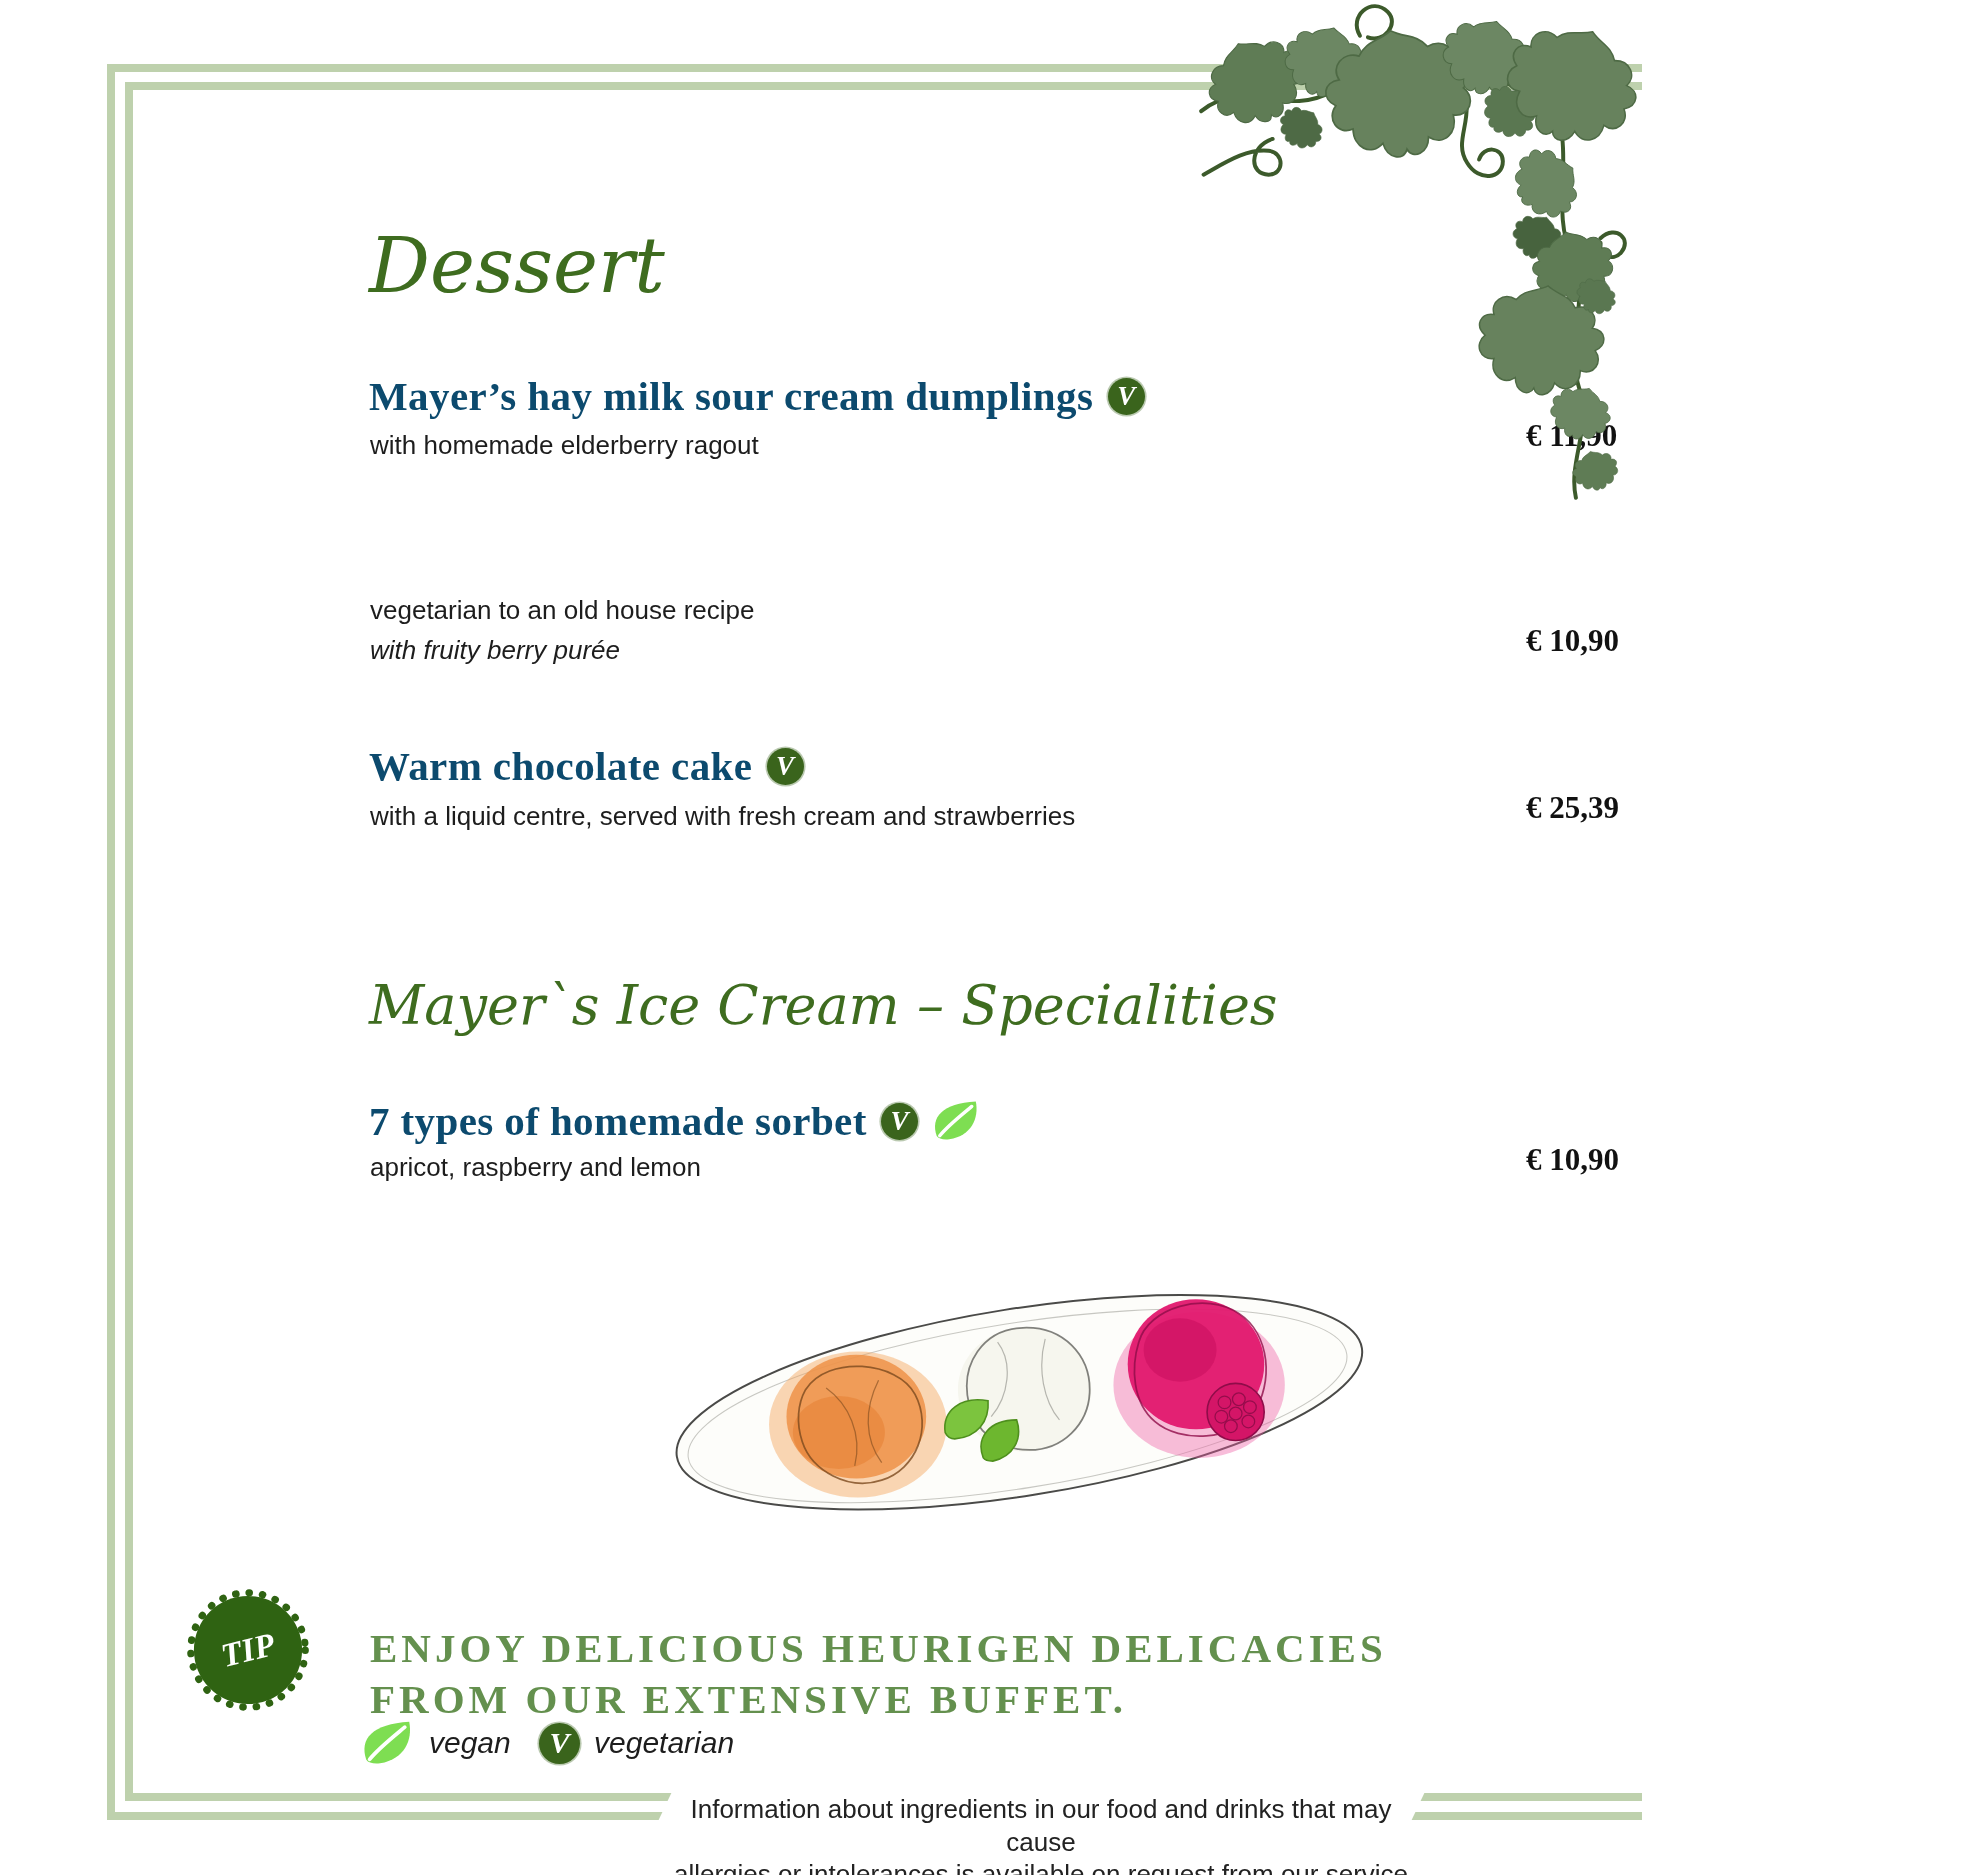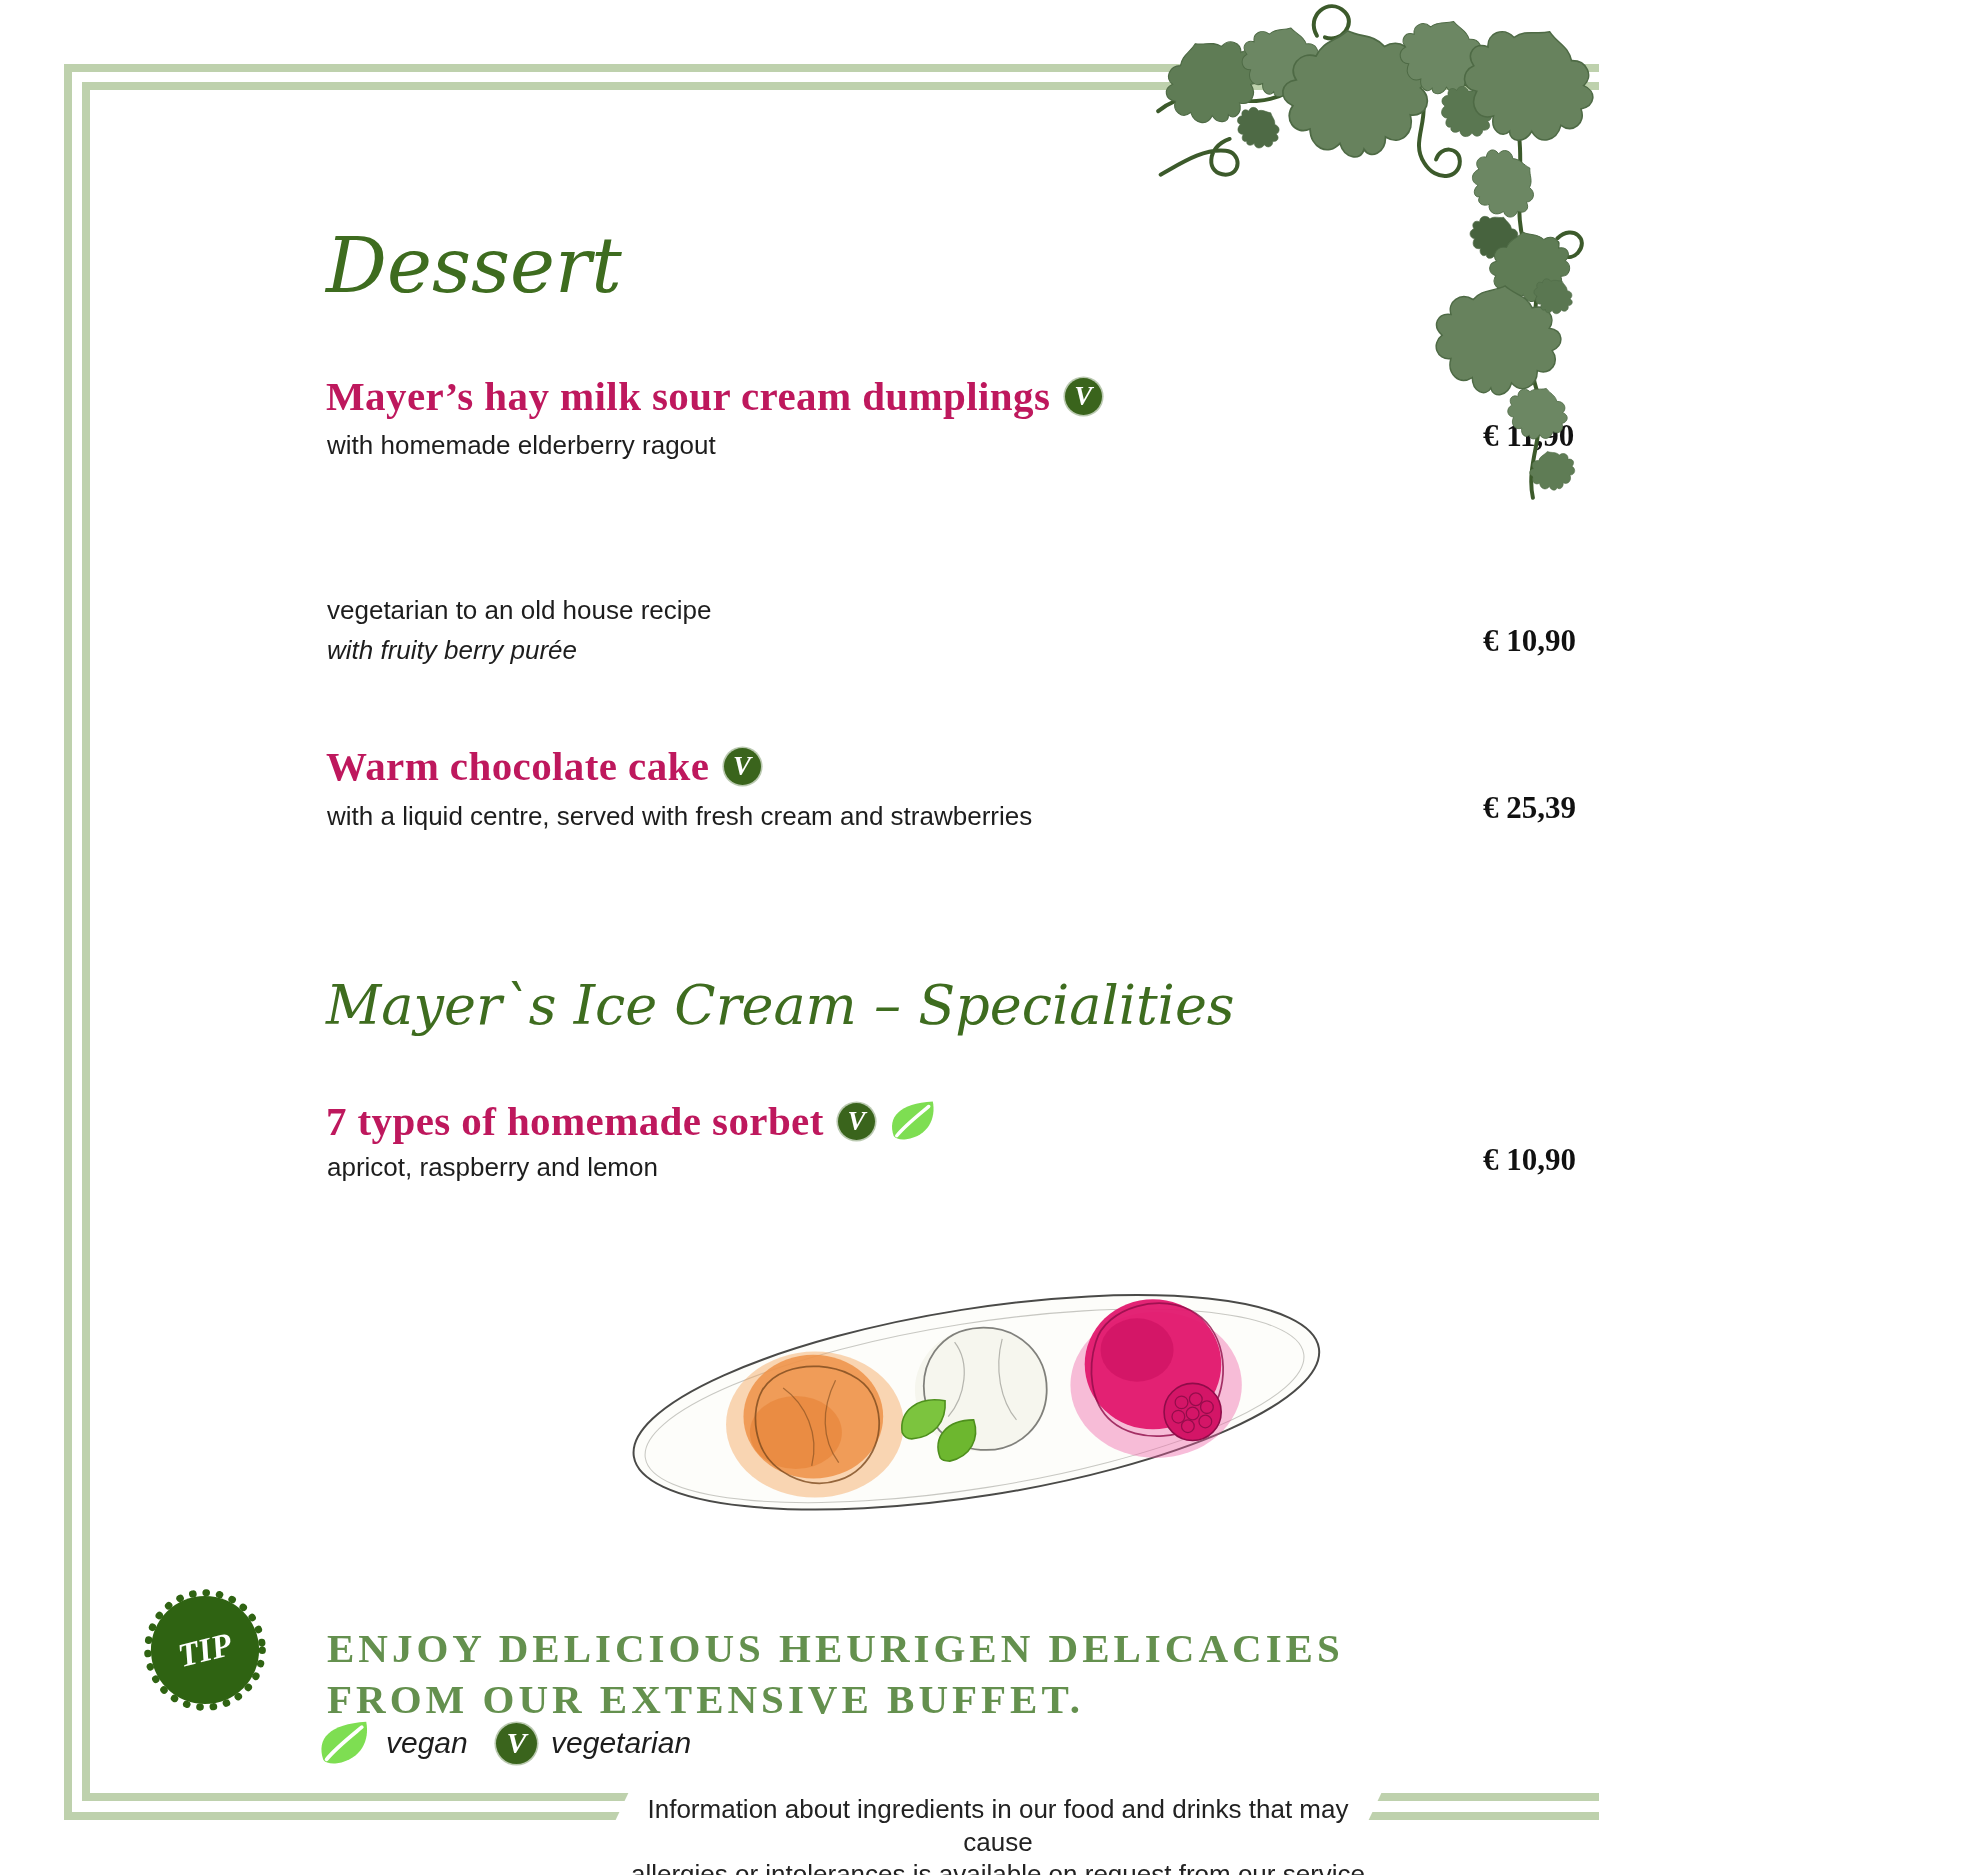--- a/index.html
+++ b/index.html
@@ -1,32 +1,32 @@
 <!DOCTYPE html>
 <html style="font-size:12.7px"><head>
 <meta charset="utf-8">
 <style>
   html,body{margin:0;padding:0;background:#fff;}
   #canvas{position:relative;width:1599px;height:1876px;background:#ffffff;overflow:hidden;
-          font-family:"Liberation Sans",sans-serif;}
+          font-family:"Liberation Sans",sans-serif;margin-left:43px;}
 
   
   .frame{position:absolute;border:8.7px solid #bed1ad;}
   #frame-outer{left:64px;top:64px;width:1830px;height:1740px;}
   #frame-inner{left:82px;top:82px;width:1794px;height:1703px;}
 
   
   .script-heading{position:absolute;left:326px;color:#3e6c1f;
     font-family:"DejaVu Serif",serif;font-style:italic;font-weight:500;line-height:1.1;}
   #heading-dessert{top:224px;font-size:76px;}
   #heading-icecream{top:976px;font-size:54px;}
 
   
   .title-row{position:absolute;left:326px;display:flex;align-items:center;gap:14.3px;}
-  .item-title{font-family:"Liberation Serif",serif;font-weight:700;font-size:41px;color:#be185d;
+  .item-title{font-family:"Liberation Serif",serif;font-weight:700;font-size:41px;color:#0c4a6e;
     line-height:1;letter-spacing:0.4px;}
   .desc{position:absolute;left:327px;font-size:26px;color:#1d1d1d;line-height:1.25;
     font-family:"Liberation Sans",sans-serif;}
   .desc.italic{font-style:italic;}
   .price{position:absolute;left:1483px;font-family:"Liberation Serif",serif;font-weight:700;
     font-size:31px;color:#111;line-height:1;}
 
   
   .vbadge{display:inline-flex;align-items:center;justify-content:center;
     width:37px;height:37px;border-radius:50%;background:#3a641c;flex:0 0 auto;

